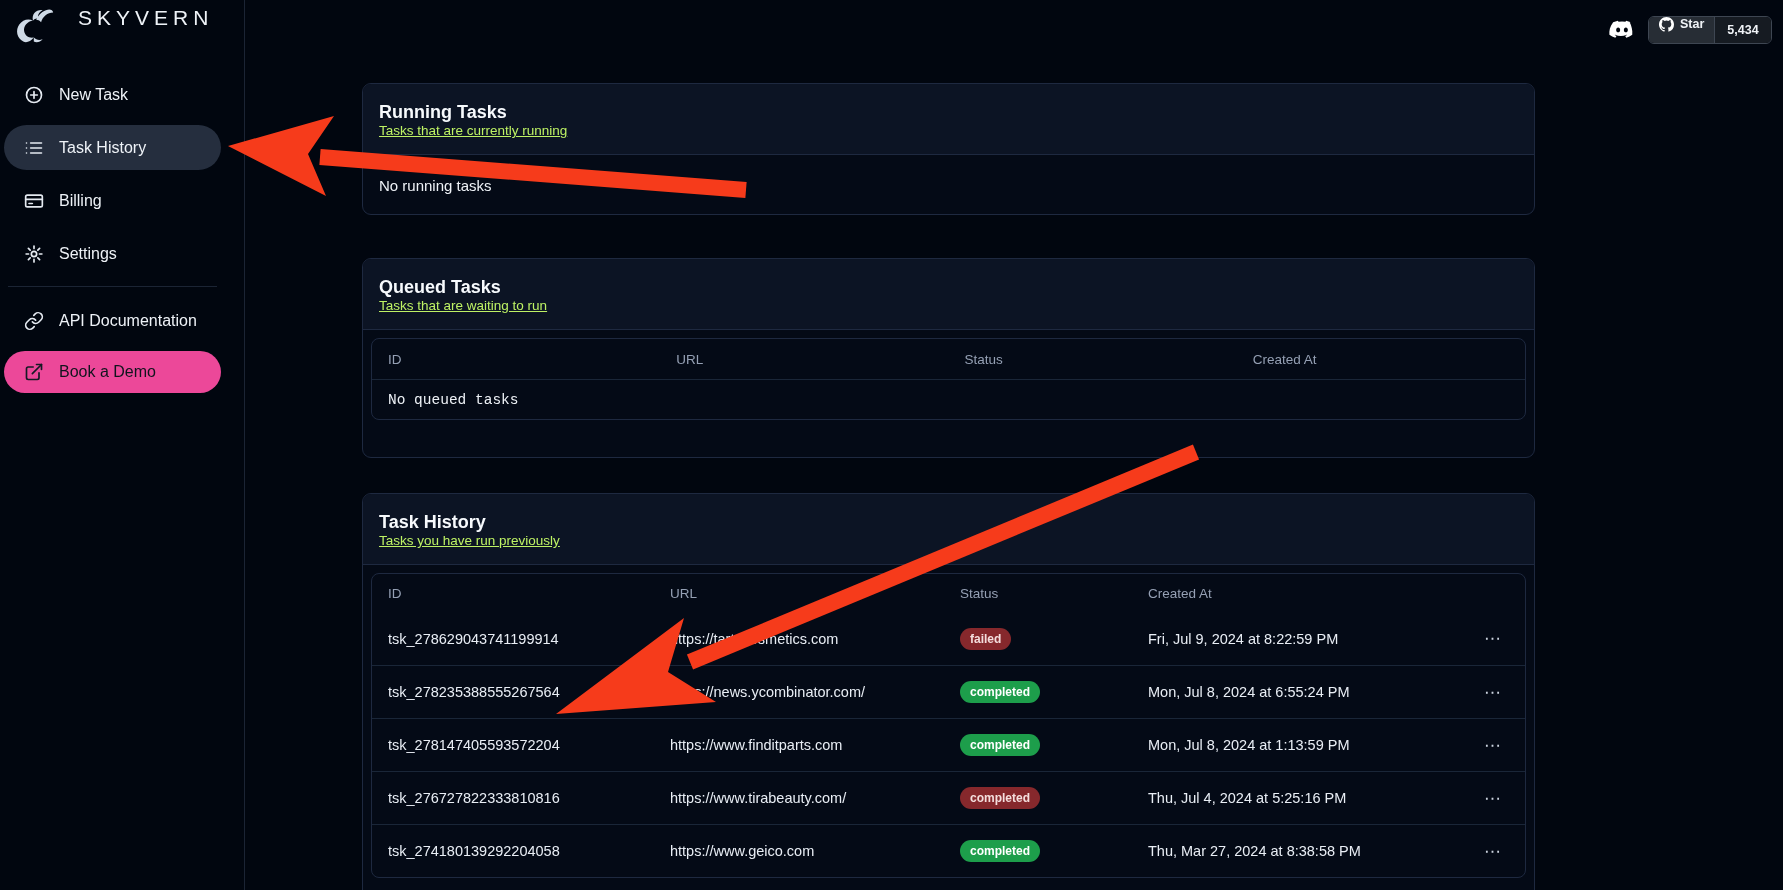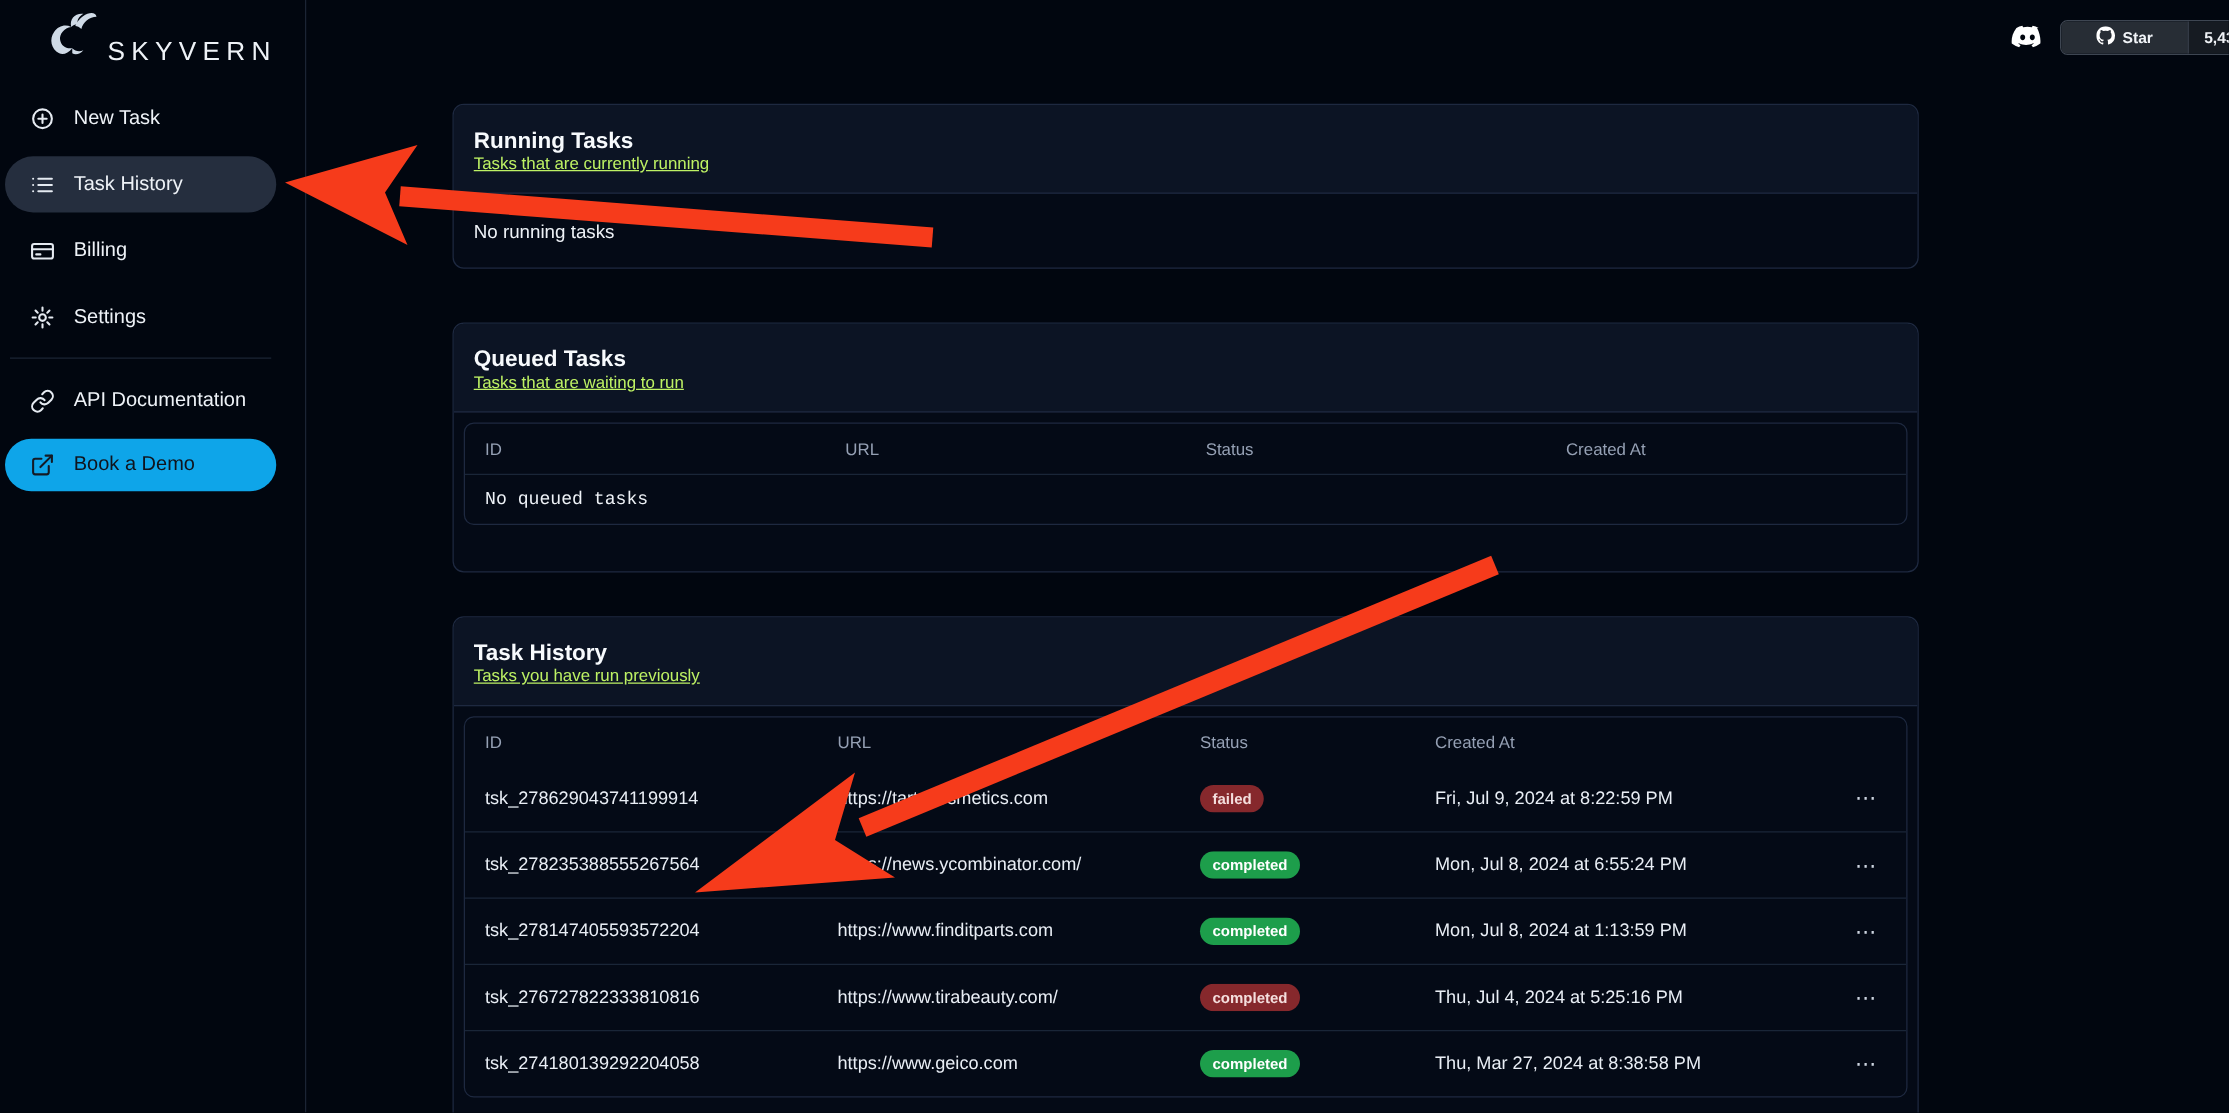--- a/index.html
+++ b/index.html
@@ -4,35 +4,35 @@
 <style>
   * { margin:0; padding:0; box-sizing:border-box; }
   html,body { width:1783px; height:890px; }
   body {
     position:relative; overflow:hidden;
     background:#01060f; color:#eef2f7;
     font-family:"Liberation Sans", sans-serif;
   }
   
   .sidebar { position:absolute; left:0; top:0; bottom:0; width:245px; background:#01060f; border-right:1px solid #1b2434; z-index:2; }
-  .logo { position:absolute; left:36px; top:6px; height:48px; display:flex; align-items:flex-end; gap:8px; }
+  .logo { position:absolute; left:12px; top:6px; height:48px; display:flex; align-items:flex-start; gap:24px; }
   .logo-text { font-size:21px; letter-spacing:5px; color:#eef2f7; font-weight:400; }
   .nav { position:absolute; top:72px; left:4px; right:23px; }
   .nav-item { height:45px; margin-bottom:8px; display:flex; align-items:center; gap:15px; padding:0 20px; border-radius:24px; font-size:16px; color:#eef2f7; cursor:pointer; }
   .nav-item .ic { display:flex; width:20px; height:20px; }
   .nav-item.selected { background:#252e3e; }
-  .nav-item.book-demo { background:#0ea5e9; color:#10141d; font-weight:400; height:42px; }
+  .nav-item.book-demo { background:#ec4899; color:#10141d; font-weight:400; height:42px; }
   .nav-divider { height:1px; background:#1b2434; margin:10px 4px 11px; }
   svg.lucide { stroke:#e5eaf1; stroke-width:2; fill:none; stroke-linecap:round; stroke-linejoin:round; }
   .book-demo svg.lucide { stroke:#141a24; }
   
   .topbar { position:absolute; left:245px; top:0; right:0; height:60px; z-index:2; }
   .discord { position:absolute; left:1363px; top:16px; width:28px; height:28px; cursor:pointer; }
   .gh { position:absolute; left:1403px; top:16px; height:28px; display:flex; border:1px solid #3e4652; border-radius:6px; overflow:hidden; font-size:12.5px; font-weight:700; color:#f0f3f7; cursor:pointer; }
-  .gh-star { display:flex; align-items:center; gap:6px; padding:0 28px; background:#272d35; }
+  .gh-star { display:flex; gap:6px; padding:0 10px; background:#272d35; }
   .gh-count { display:flex; align-items:center; padding:0 12px; background:#161b22; border-left:1px solid #3e4652; }
   
   .card { position:absolute; left:362px; width:1173px; background:#040a16; border:1px solid #1e2940; border-radius:9px; overflow:hidden; z-index:1; }
   #card-running { top:83px;  height:132px; }
   #card-queued  { top:258px; height:200px; }
   #card-history { top:493px; height:430px; }
   .card-head { background:#0c1424; border-bottom:1px solid #1e2940; padding:18px 16px 16px; }
   .card-title { font-size:18px; font-weight:700; color:#f7fafd; }
   .card-sub { font-size:13.5px; color:#bef264; margin-top:0;text-decoration:underline; }
   .card-body { padding:8px; }

